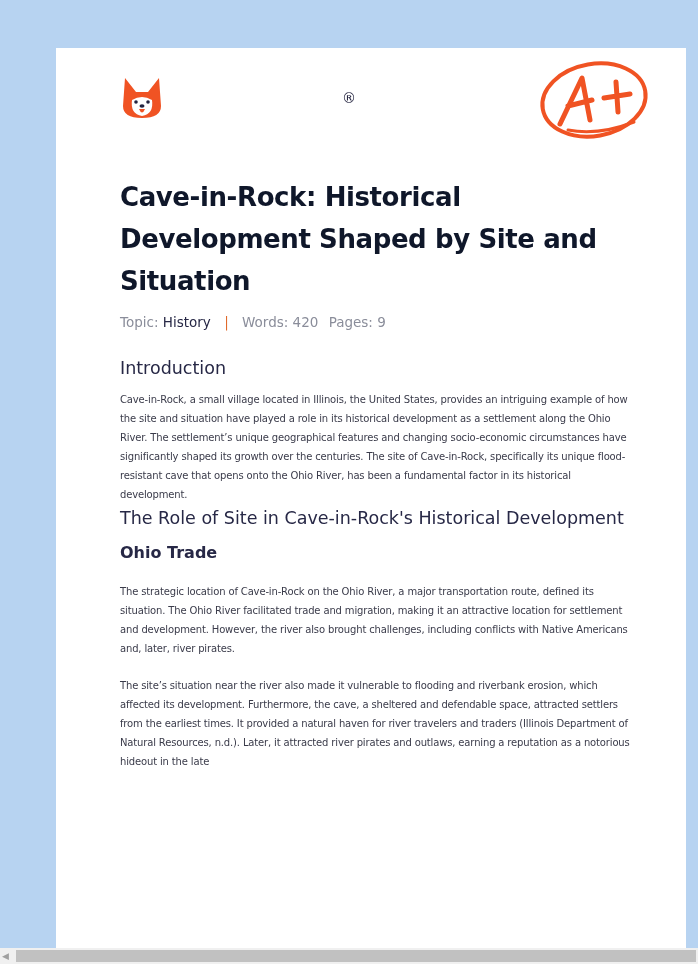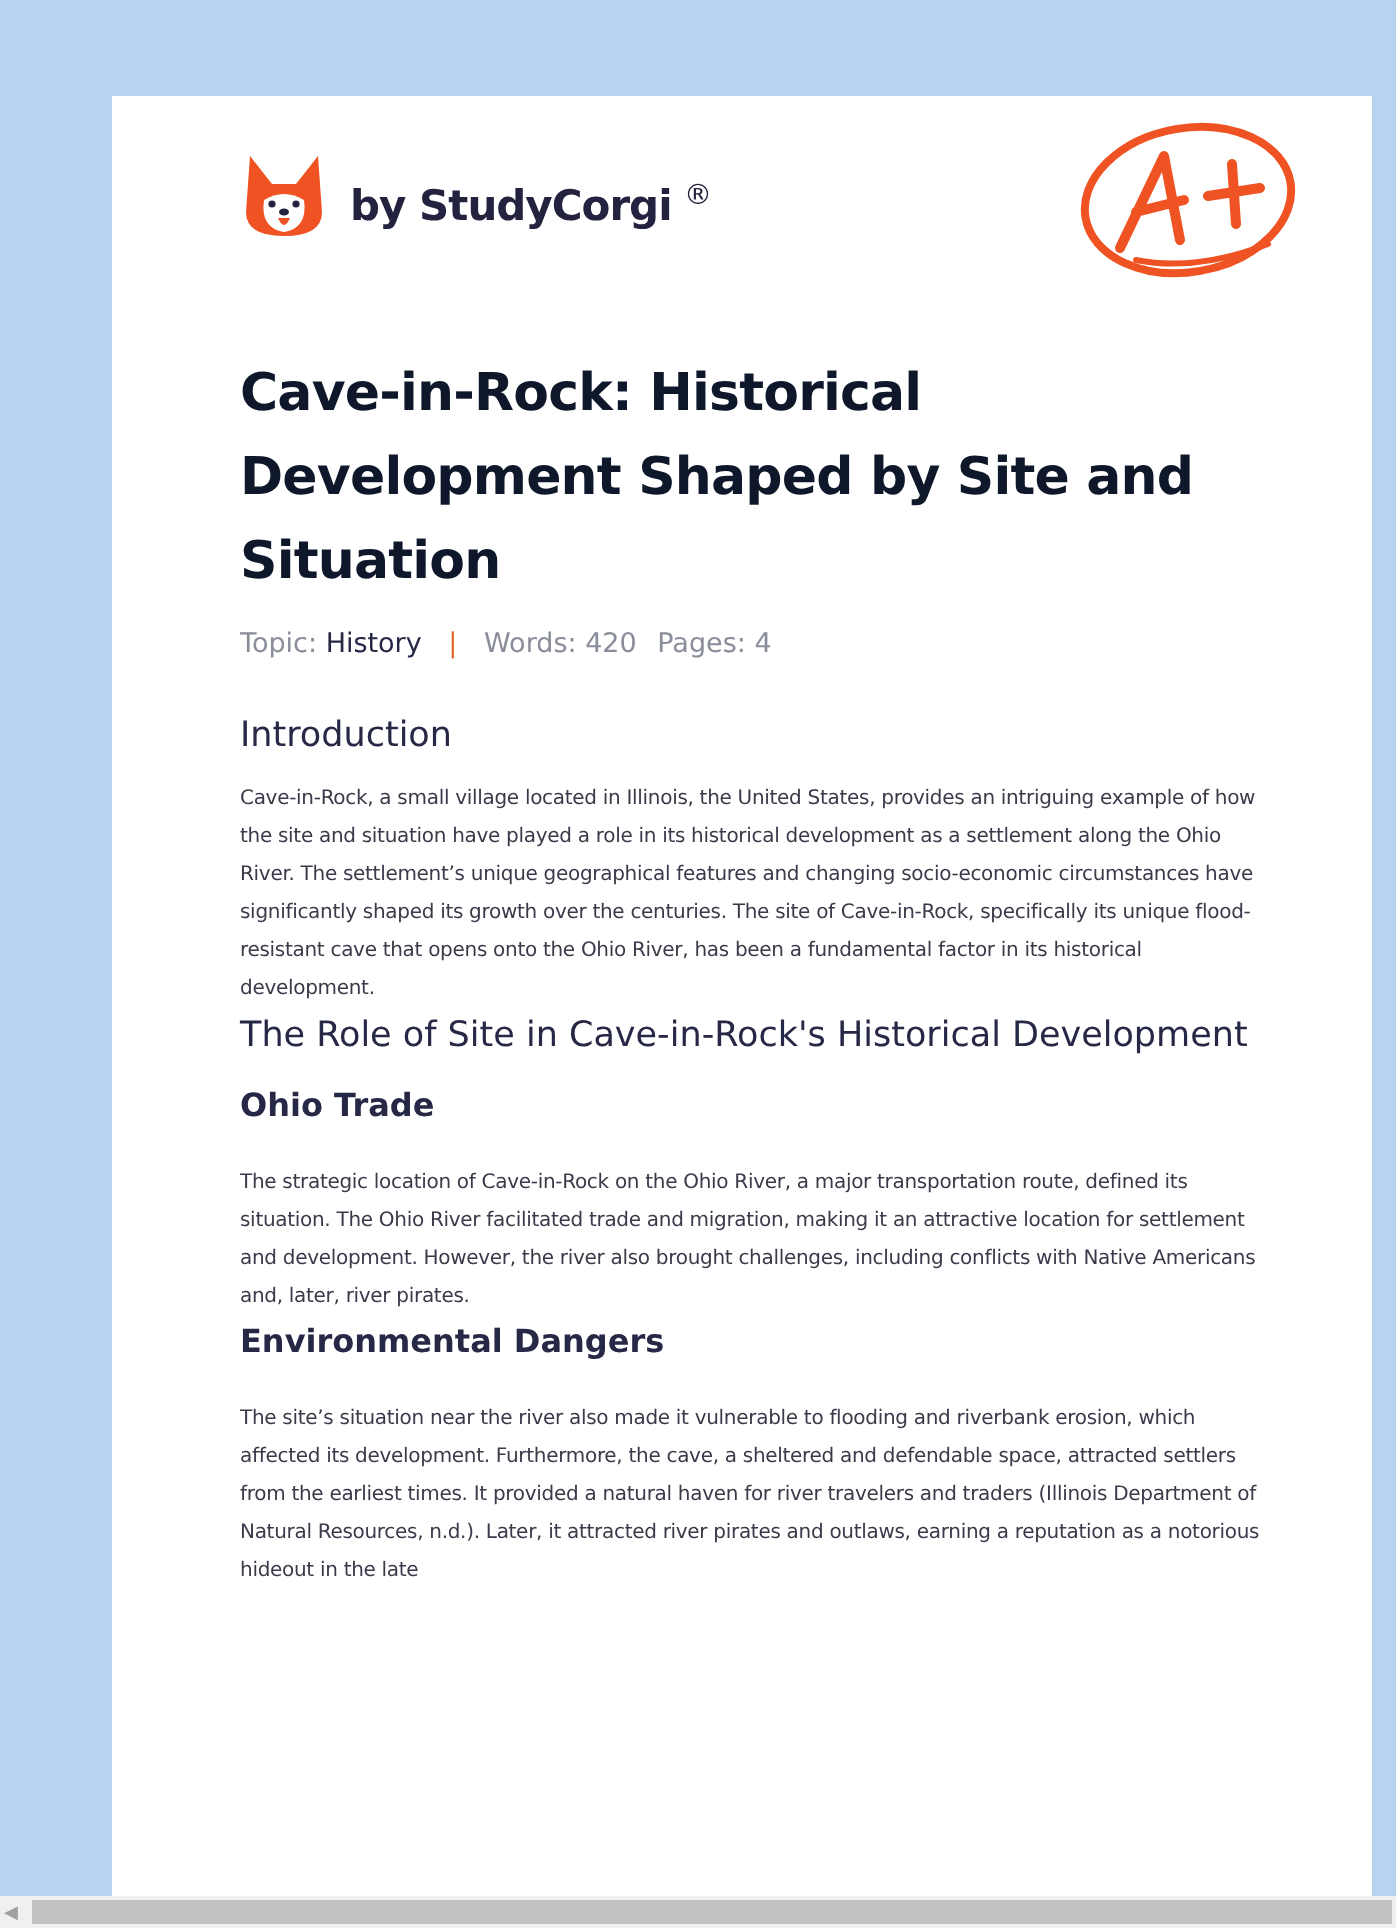--- a/index.html
+++ b/index.html
@@ -58,51 +58,49 @@
   <div class="header">
     <div class="logo">
       <svg class="logo-mark" viewBox="0 0 40 44">
         <path d="M3 2 L14 16 L26 16 L37 2 L39 30 Q39 42 20 42 Q1 42 1 30 Z" fill="#f05323"></path>
         <path d="M10 24 Q20 18 30 24 Q32 38 20 40 Q8 38 10 24 Z" fill="#ffffff"></path>
         <circle cx="14" cy="26" r="1.8" fill="#23233f"></circle>
         <circle cx="26" cy="26" r="1.8" fill="#23233f"></circle>
         <ellipse cx="20" cy="30" rx="2.5" ry="1.7" fill="#23233f"></ellipse>
         <path d="M17 33 Q20 40 23 33 Z" fill="#f05323"></path>
       </svg>
-      <span class="logo-text">by StudyCorgi</span>
       <span class="logo-reg">®</span>
     </div>
     <svg class="grade" viewBox="0 0 112 84">
       <ellipse cx="56" cy="42" rx="52" ry="36" fill="none" stroke="#f05323" stroke-width="4" transform="rotate(-10 56 42)"></ellipse>
       <path d="M22 66 L44 20 L52 62 M30 48 L54 42" fill="none" stroke="#f05323" stroke-width="5" stroke-linecap="round" stroke-linejoin="round"></path>
       <path d="M66 40 L92 36 M78 24 L80 54" fill="none" stroke="#f05323" stroke-width="5" stroke-linecap="round"></path>
       <path d="M30 72 Q60 78 96 64" fill="none" stroke="#f05323" stroke-width="3" stroke-linecap="round"></path>
     </svg>
   </div>
 
   <div class="content">
     <h1 class="title">Cave-in-Rock: Historical Development Shaped by Site and Situation</h1>
 
     <div class="meta">
       <span>Topic:</span>
       <span class="topic-val">History</span>
       <span class="sep">|</span>
       <span>Words: 420</span>
-      <span class="gap">Pages: 4</span>
+      <span class="gap">Pages: 9</span>
     </div>
 
     <h2 style="margin-top:26px;">Introduction</h2>
     <p style="margin-top:10px;">Cave-in-Rock, a small village located in Illinois, the United States, provides an intriguing example of how the site and situation have played a role in its historical development as a settlement along the Ohio River. The settlement’s unique geographical features and changing socio-economic circumstances have significantly shaped its growth over the centuries. The site of Cave-in-Rock, specifically its unique flood-resistant cave that opens onto the Ohio River, has been a fundamental factor in its historical development.</p>
 
     <h2 style="margin-top:2px;">The Role of Site in Cave-in-Rock's Historical Development</h2>
 
     <h3 style="margin-top:12px;">Ohio Trade</h3>
     <p style="margin-top:18px;">The strategic location of Cave-in-Rock on the Ohio River, a major transportation route, defined its situation. The Ohio River facilitated trade and migration, making it an attractive location for settlement and development. However, the river also brought challenges, including conflicts with Native Americans and, later, river pirates.</p>
 
-    <h3 style="margin-top:2px;">Environmental Dangers</h3>
     <p style="margin-top:18px;">The site’s situation near the river also made it vulnerable to flooding and riverbank erosion, which affected its development. Furthermore, the cave, a sheltered and defendable space, attracted settlers from the earliest times. It provided a natural haven for river travelers and traders (Illinois Department of Natural Resources, n.d.). Later, it attracted river pirates and outlaws, earning a reputation as a notorious hideout in the late</p>
   </div>
 </div>
 
 <div class="scrollbar">
   <span class="scroll-arrow">◀</span>
   <div class="scroll-thumb"></div>
 </div>
 
 </body></html>

